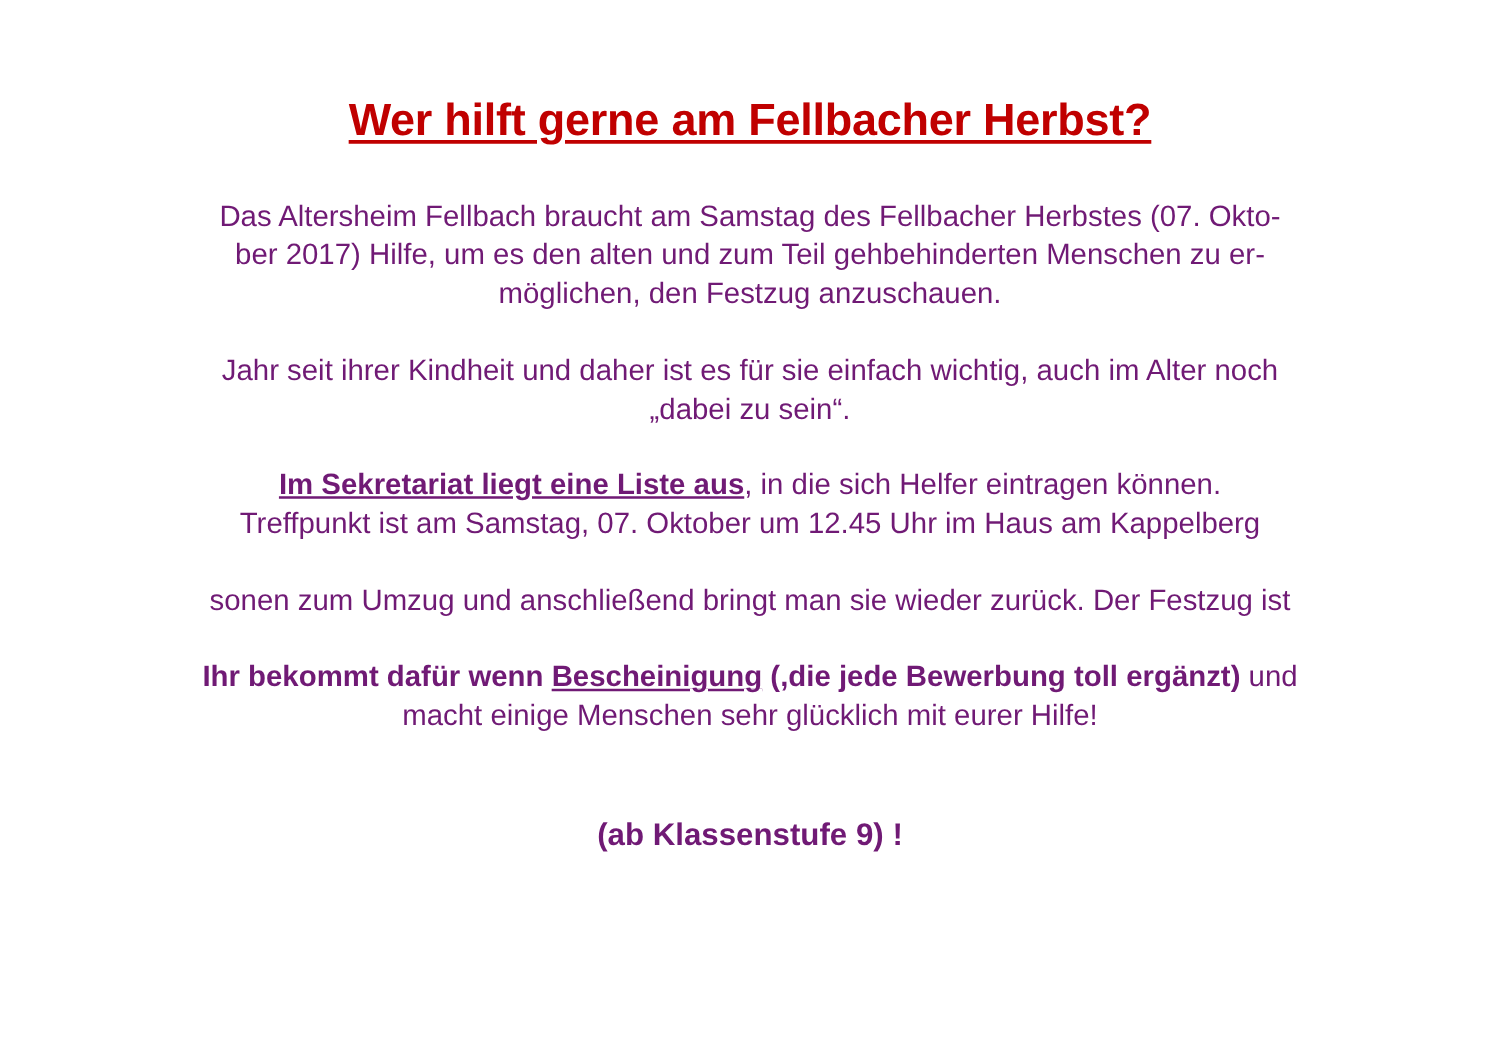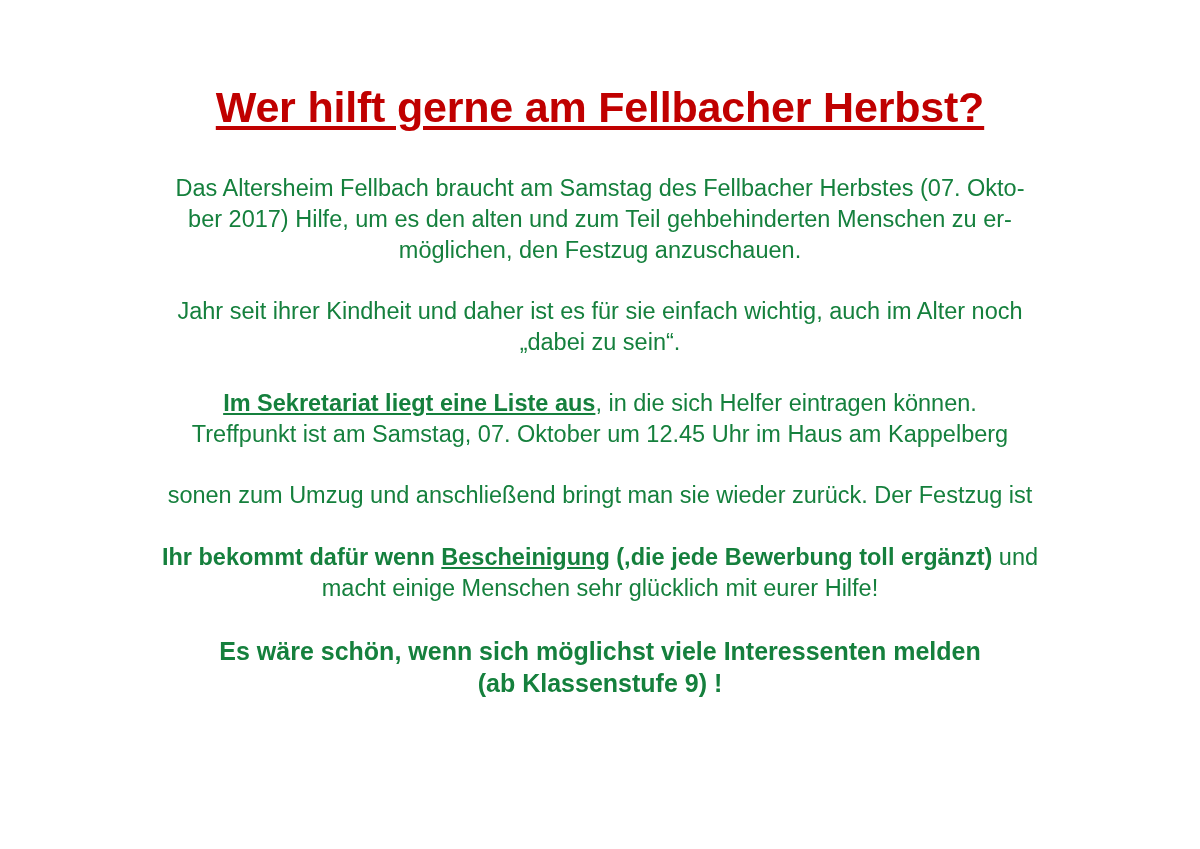--- a/index.html
+++ b/index.html
@@ -17,36 +17,36 @@
   .page {
     position: relative;
     width: 1200px;
     height: 849px;
     box-sizing: border-box;
     padding: 0;
   }
   .title {
     text-align: center;
     color: #c00000;
-    font-size: 43px;
+    font-size: 36px;
     font-weight: bold;
     text-decoration: underline;
     text-underline-offset: 4px;
     letter-spacing: -0.2px;
-    margin: 8px;
+    margin: 0;
     padding-top: 76px;
     line-height: 1.1;
   }
   .body-block {
     margin: 0 auto;
     width: 1030px;
     text-align: center;
     font-size: 23.5px;
     line-height: 1.31;
-    color: #15803d;
+    color: #701a75;
   }
   .para {
     margin: 0;
     text-align: center;
   }
   .block-1 {
     margin-top: 42px;
   }
   .block-2 {
     margin-top: 30px;
@@ -94,18 +94,18 @@
       <br>
       <span>sonen zum Umzug und anschließend bringt man sie wieder zurück. Der Festzug ist</span><br>
     </p>
 
     <p class="para block-3">
       <span>Ihr bekommt dafür wenn </span><u>Bescheinigung</u><span> (,die jede Bewerbung toll ergänzt)</span><span class="n"> und</span><br>
       <span class="n">macht einige Menschen sehr glücklich mit eurer Hilfe!</span>
     </p>
 
     <p class="para block-4">
-      <span>Es wäre schön, wenn sich möglichst viele Interessenten melden</span><br>
+      <br>
       <span>(ab Klassenstufe 9) !</span>
     </p>
 
   </div>
 </div>
 
 </body></html>

